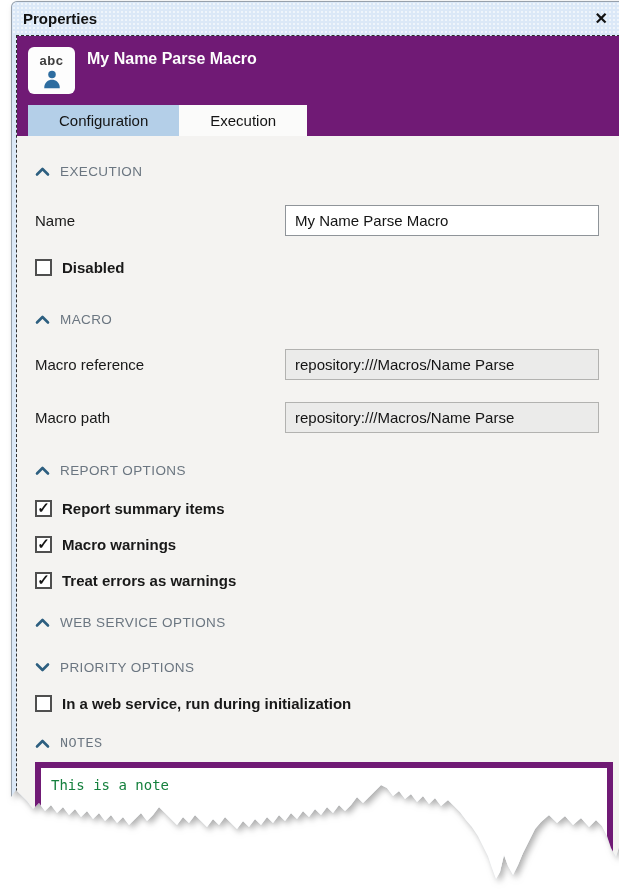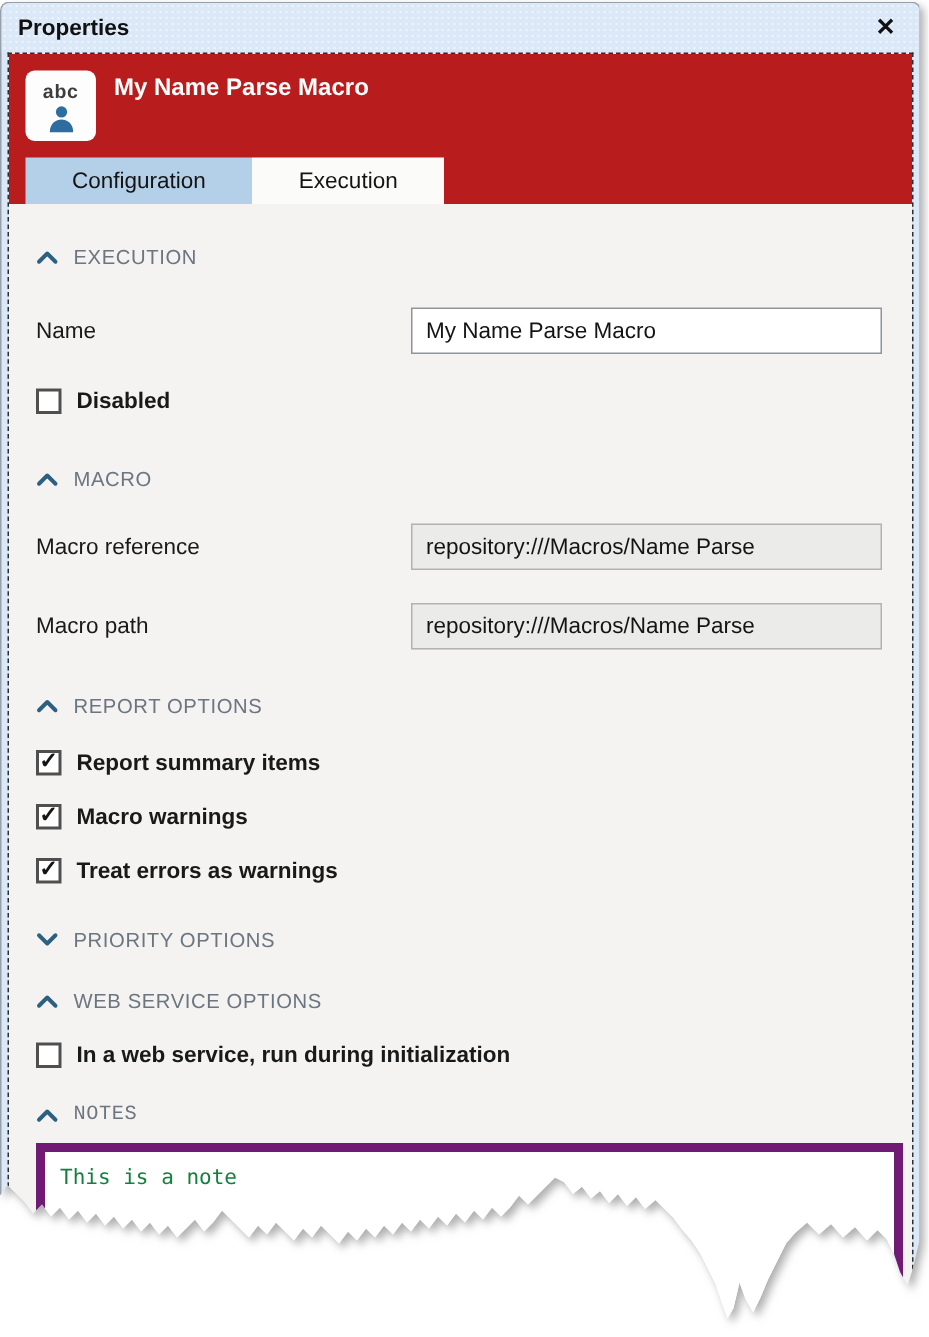--- a/index.html
+++ b/index.html
@@ -4,21 +4,21 @@
 <style>
   * { margin: 0; padding: 0; box-sizing: border-box; }
   body {
     width: 619px; height: 891px;
     background: #ffffff;
     font-family: "Liberation Sans", sans-serif;
     overflow: hidden;
     position: relative;
   }
   .shadow-wrap {
-    position: absolute; top: 1px; left: 0;
+    position: absolute; top: 1px; left: 11px;
     width: 557px; height: 890px;
     filter: drop-shadow(3px 3px 3px rgba(110,110,110,0.55));
   }
   .panel {
     position: relative;
     width: 614px; height: 890px;
     background: #dbe8f7;
     border: 1px solid #96a0ab;
     border-bottom: none;
     border-radius: 6px 6px 0 0;
@@ -39,21 +39,21 @@
     cursor: pointer; line-height: 1; padding: 2px 4px;
   }
   .inner {
     position: absolute;
     top: 33px; left: 4px; right: 4px; bottom: 0;
     border: 1px dashed #2e2e2e;
     border-bottom: none;
     display: flex; flex-direction: column;
   }
   .header {
-    background: #b91c1c;
+    background: #701a75;
     padding: 11px 11px 0 11px;
     flex: 0 0 auto;
   }
   .header-row { display: flex; align-items: flex-start; }
   .icon-badge {
     width: 47px; height: 47px;
     background: #fdfdfd;
     border-radius: 6px;
     display: flex; flex-direction: column; align-items: center; justify-content: center;
     flex: 0 0 auto;
@@ -234,32 +234,32 @@
           <span class="check-label">Macro warnings</span>
         </div>
 
         <div class="check-row mt-check">
           <span class="checkbox checked">
               <span class="tick">✓</span>
             </span>
           <span class="check-label">Treat errors as warnings</span>
         </div>
 
+        <div class="section-header mt-webservice">
+          <svg class="chevron" viewBox="0 0 15 11">
+            <polyline points="2,8.5 7.5,3 13,8.5" fill="none" stroke="#2d5f80" stroke-width="2.6" stroke-linecap="round" stroke-linejoin="round"></polyline>
+          </svg>
+          <span class="section-title">WEB SERVICE OPTIONS</span>
+        </div>
+
         <div class="section-header mt-priority">
           <svg class="chevron" viewBox="0 0 15 11">
             <polyline points="2,2.5 7.5,8 13,2.5" fill="none" stroke="#2d5f80" stroke-width="2.6" stroke-linecap="round" stroke-linejoin="round"></polyline>
           </svg>
           <span class="section-title">PRIORITY OPTIONS</span>
-        </div>
-
-        <div class="section-header mt-webservice">
-          <svg class="chevron" viewBox="0 0 15 11">
-            <polyline points="2,8.5 7.5,3 13,8.5" fill="none" stroke="#2d5f80" stroke-width="2.6" stroke-linecap="round" stroke-linejoin="round"></polyline>
-          </svg>
-          <span class="section-title">WEB SERVICE OPTIONS</span>
         </div>
 
         <div class="check-row mt-webcheck">
           <span class="checkbox"></span>
           <span class="check-label">In a web service, run during initialization</span>
         </div>
 
         <div class="section-header mt-notes">
           <svg class="chevron" viewBox="0 0 15 11">
             <polyline points="2,8.5 7.5,3 13,8.5" fill="none" stroke="#2d5f80" stroke-width="2.6" stroke-linecap="round" stroke-linejoin="round"></polyline>

